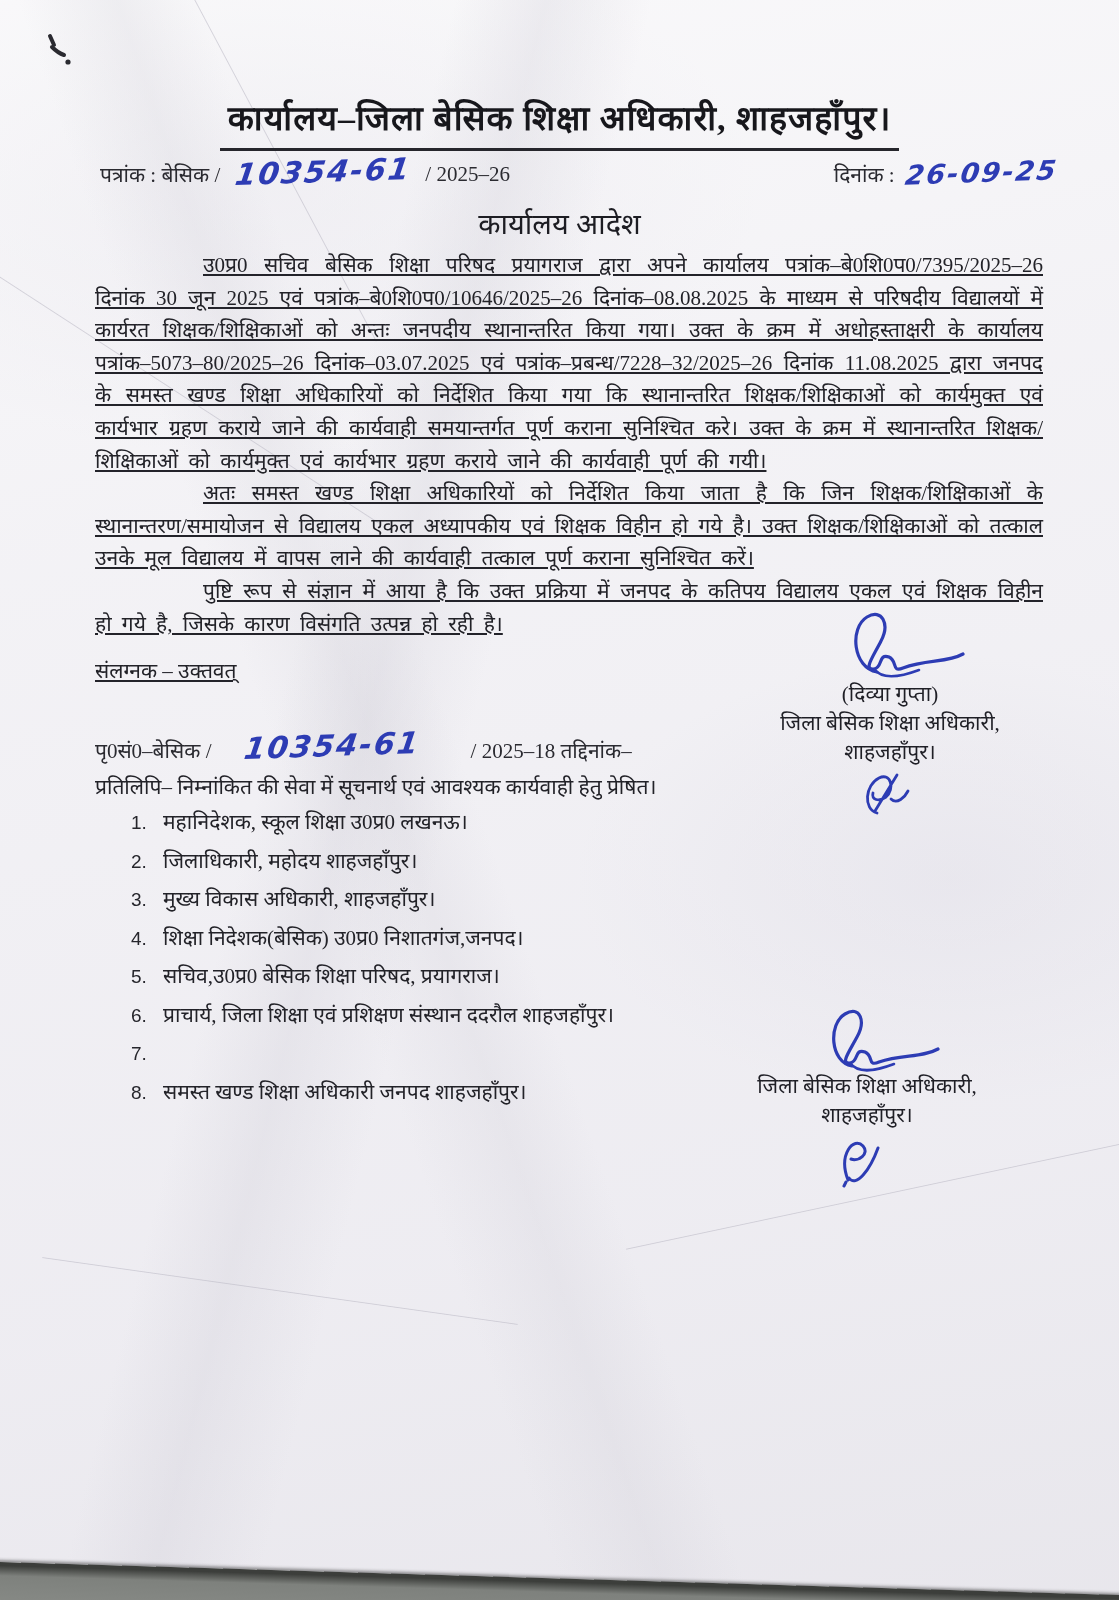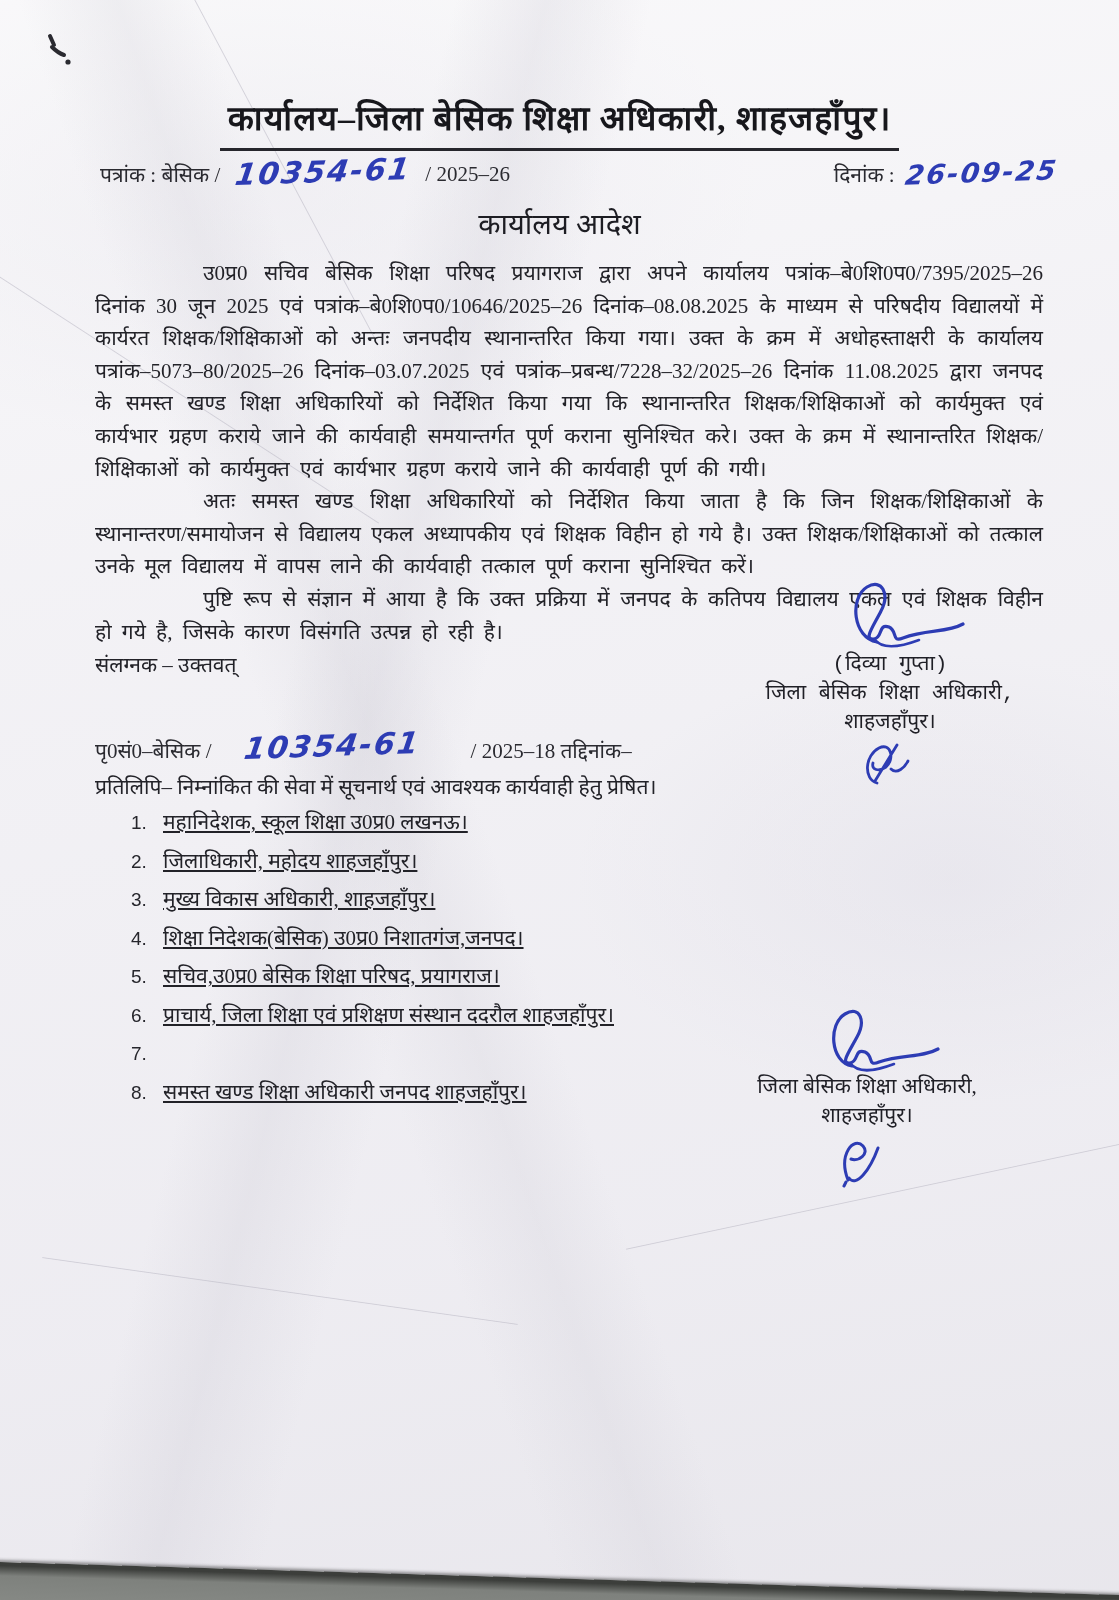--- a/index.html
+++ b/index.html
@@ -46,42 +46,42 @@
     font-family:"DejaVu Sans",sans-serif;
     color:#2d3cb4;font-style:italic;font-weight:bold;
     display:inline-block;transform:skewX(-10deg) rotate(-2deg);
     letter-spacing:2px;
   }
   .hw-big{font-size:30px;line-height:20px;position:relative;top:-2px;margin:0 10px;}
   .hw-date{font-size:27px;line-height:20px;position:relative;top:-1px;margin-left:6px;}
 
   .order-heading{position:absolute;left:0;top:203px;width:100%;text-align:center;font-size:29px;color:#1d1d23;}
 
-  .body-block{position:absolute;left:95px;top:257px;width:948px;}
+  .body-block{position:absolute;left:95px;top:249px;width:948px;text-decoration:underline;}
   .body-para{
     margin:0;font-size:21px;line-height:32.6px;color:#222228;
     text-align:justify;word-spacing:5px;
     text-indent:108px;
   }
-  .enclosure{margin-top:2px;font-size:21px;color:#222228;}
+  .enclosure{margin-top:16px;font-size:21px;color:#222228;}
 
   .sig-block{position:absolute;text-align:center;font-size:21px;color:#1f1f26;}
-  .sig1{left:745px;top:580px;width:290px;font-family:Liberation Mono, monospace;}
+  .sig1{left:745px;top:610px;width:290px;}
   .sig2{left:712px;top:1008px;width:310px;}
   .sig-line{line-height:29px;}
   .sig-svg{display:block;margin:0 auto -8px auto;}
   .initial-svg{display:block;margin:2px auto 0 38%;}
 
   .copy-block{position:absolute;left:95px;top:736px;width:720px;font-size:21px;color:#222228;}
   .copy-ref{line-height:30px;}
   .copy-line{margin-top:6px;line-height:30px;}
   .recipients{list-style:none;margin:8px 0 0 0;padding:0;}
   .recipients li{display:flex;line-height:25px;margin-bottom:13.5px;}
   .recipients .num{width:32px;margin-left:36px;flex:none;font-family:"Liberation Sans",sans-serif;font-size:19px;color:#26262c;}
-  .recipients .txt{color:#222228;text-decoration:underline;}
+  .recipients .txt{color:#222228;}
 
   .scanner-band{
     position:absolute;left:-30px;width:1200px;height:46px;top:1561px;
     background:linear-gradient(to bottom,#3c3e3b 0 8%, #7e817d 30%, #888b87 100%);
     transform:rotate(1.7deg);transform-origin:left top;
     box-shadow:0 -2px 3px rgba(40,40,40,0.45);
   }
 </style>
 </head>
 <body>

